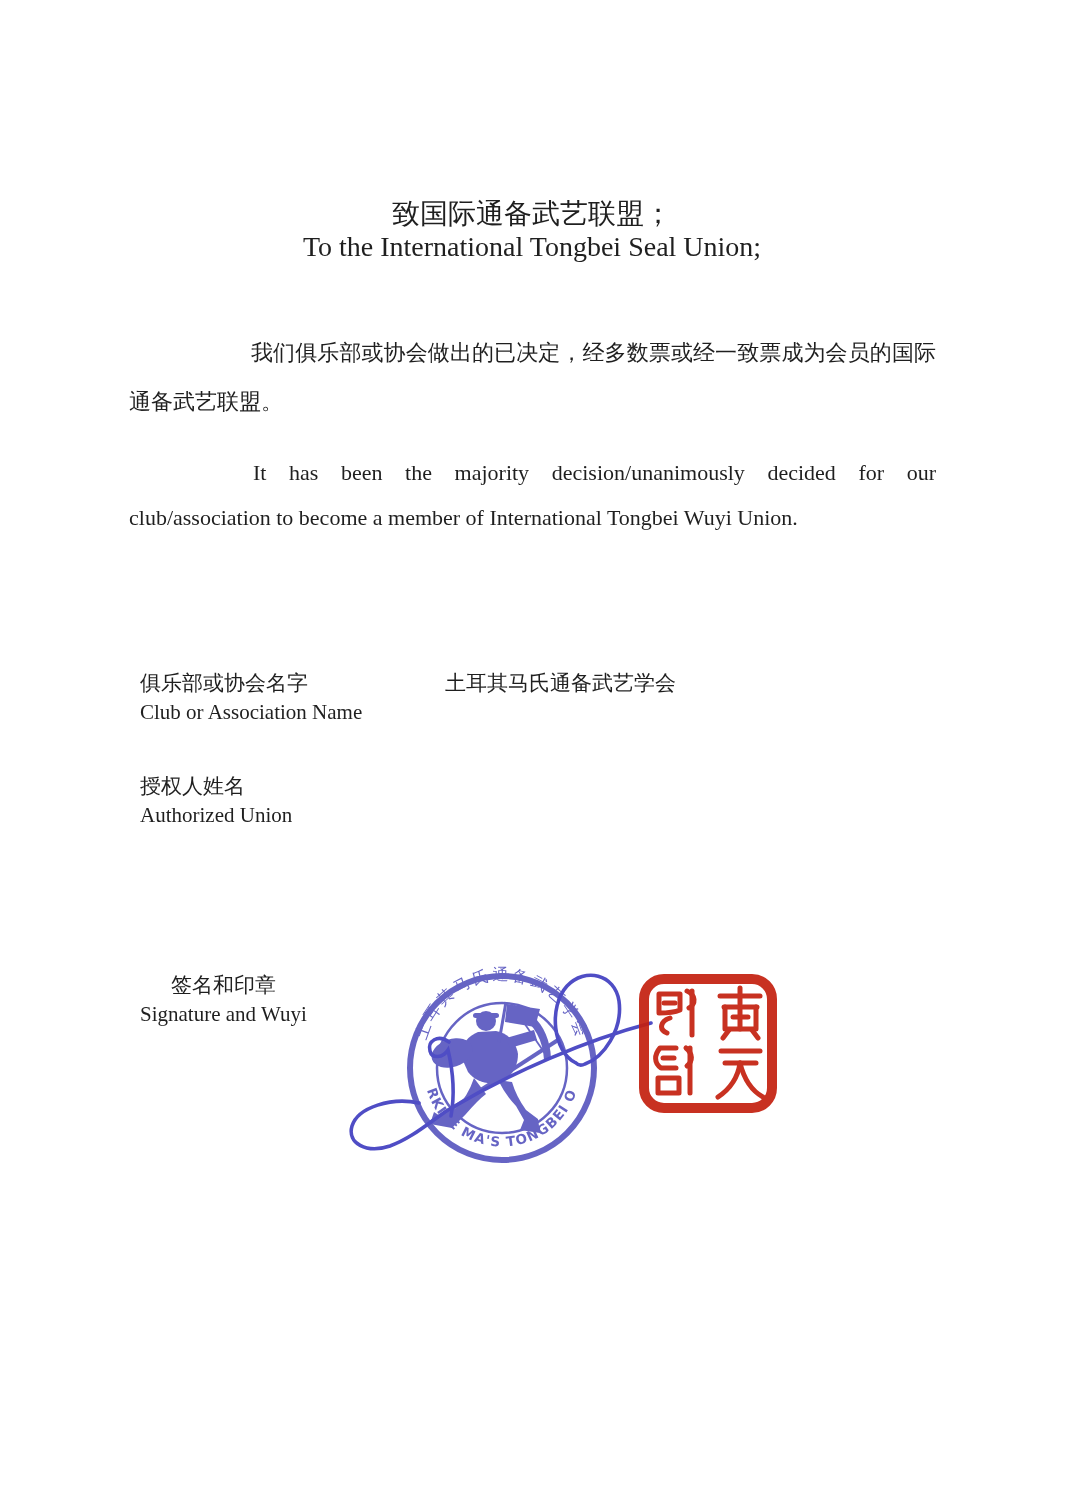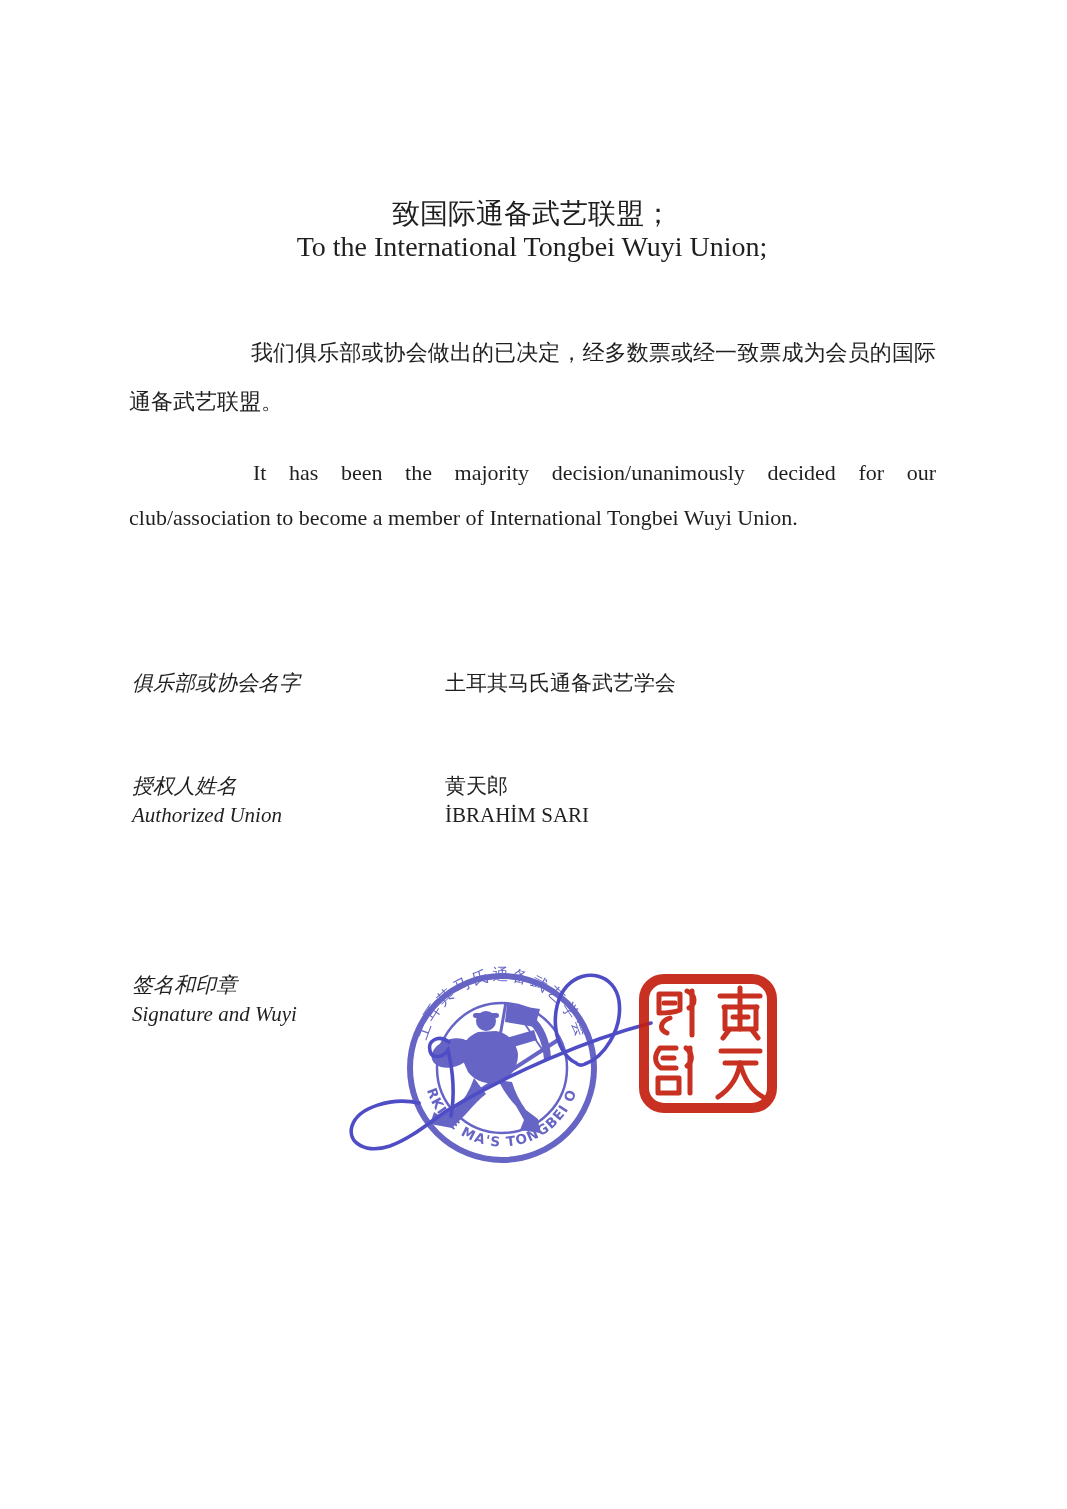--- a/index.html
+++ b/index.html
@@ -19,63 +19,60 @@
   .para{
     position:absolute;left:129px;width:807px;
     font-size:22px;text-align:justify;
   }
   .para-cn{top:328px;line-height:49px;text-indent:122px;}
   .para-en{top:450px;line-height:45px;text-indent:124px;}
   .field-row{position:absolute;left:128px;width:810px;height:70px;}
   .field-row .label,.field-row .value{
     position:absolute;top:0;font-size:21px;line-height:29px;white-space:nowrap;
   }
-  .field-row .label{left:4px;font-style:italic;}
+  .field-row .label{left:12px;}
   .field-row .value{left:317px;}
   .row-1{top:669px;}
   .row-2{top:772px;}
   .row-3{top:873px;}
-  .row-4{top:971px;}
+  .row-4{top:971px;text-align:center;}
   .stamps-layer{
     position:absolute;top:0;left:0;width:1067px;height:1509px;
     pointer-events:none;
   }
   .arc-text-cn{font-family:"DejaVu Sans",sans-serif;font-size:16px;letter-spacing:3px;}
   .arc-text-en{font-family:"DejaVu Sans",sans-serif;font-size:13.5px;letter-spacing:1.2px;font-weight:bold;}
 </style>
 </head>
 <body>
 
 <div class="page">
 
   <div class="title-block">
     <div>致国际通备武艺联盟；</div>
-    <div>To the International Tongbei Wuyi Union;</div>
+    <div>To the International Tongbei Seal Union;</div>
   </div>
 
   <div class="para para-cn">我们俱乐部或协会做出的已决定，经多数票或经一致票成为会员的国际通备武艺联盟。</div>
   <div class="para para-en">It has been the majority decision/unanimously decided for our club/association to become a member of International Tongbei Wuyi Union.</div>
 
   <div class="field-row row-1">
     <div class="label">
       <div>俱乐部或协会名字</div>
+      <div>Club or Association Name</div>
     </div>
     <div class="value">
       <div>土耳其马氏通备武艺学会</div>
     </div>
   </div>
 
   <div class="field-row row-2">
     <div class="label">
       <div>授权人姓名</div>
       <div>Authorized Union</div>
-    </div>
-    <div class="value">
-      <div>黄天郎</div>
-      <div>İBRAHİM SARI</div>
     </div>
   </div>
 
 
   <div class="field-row row-4">
     <div class="label">
       <div>签名和印章</div>
       <div>Signature and Wuyi</div>
     </div>
   </div>

